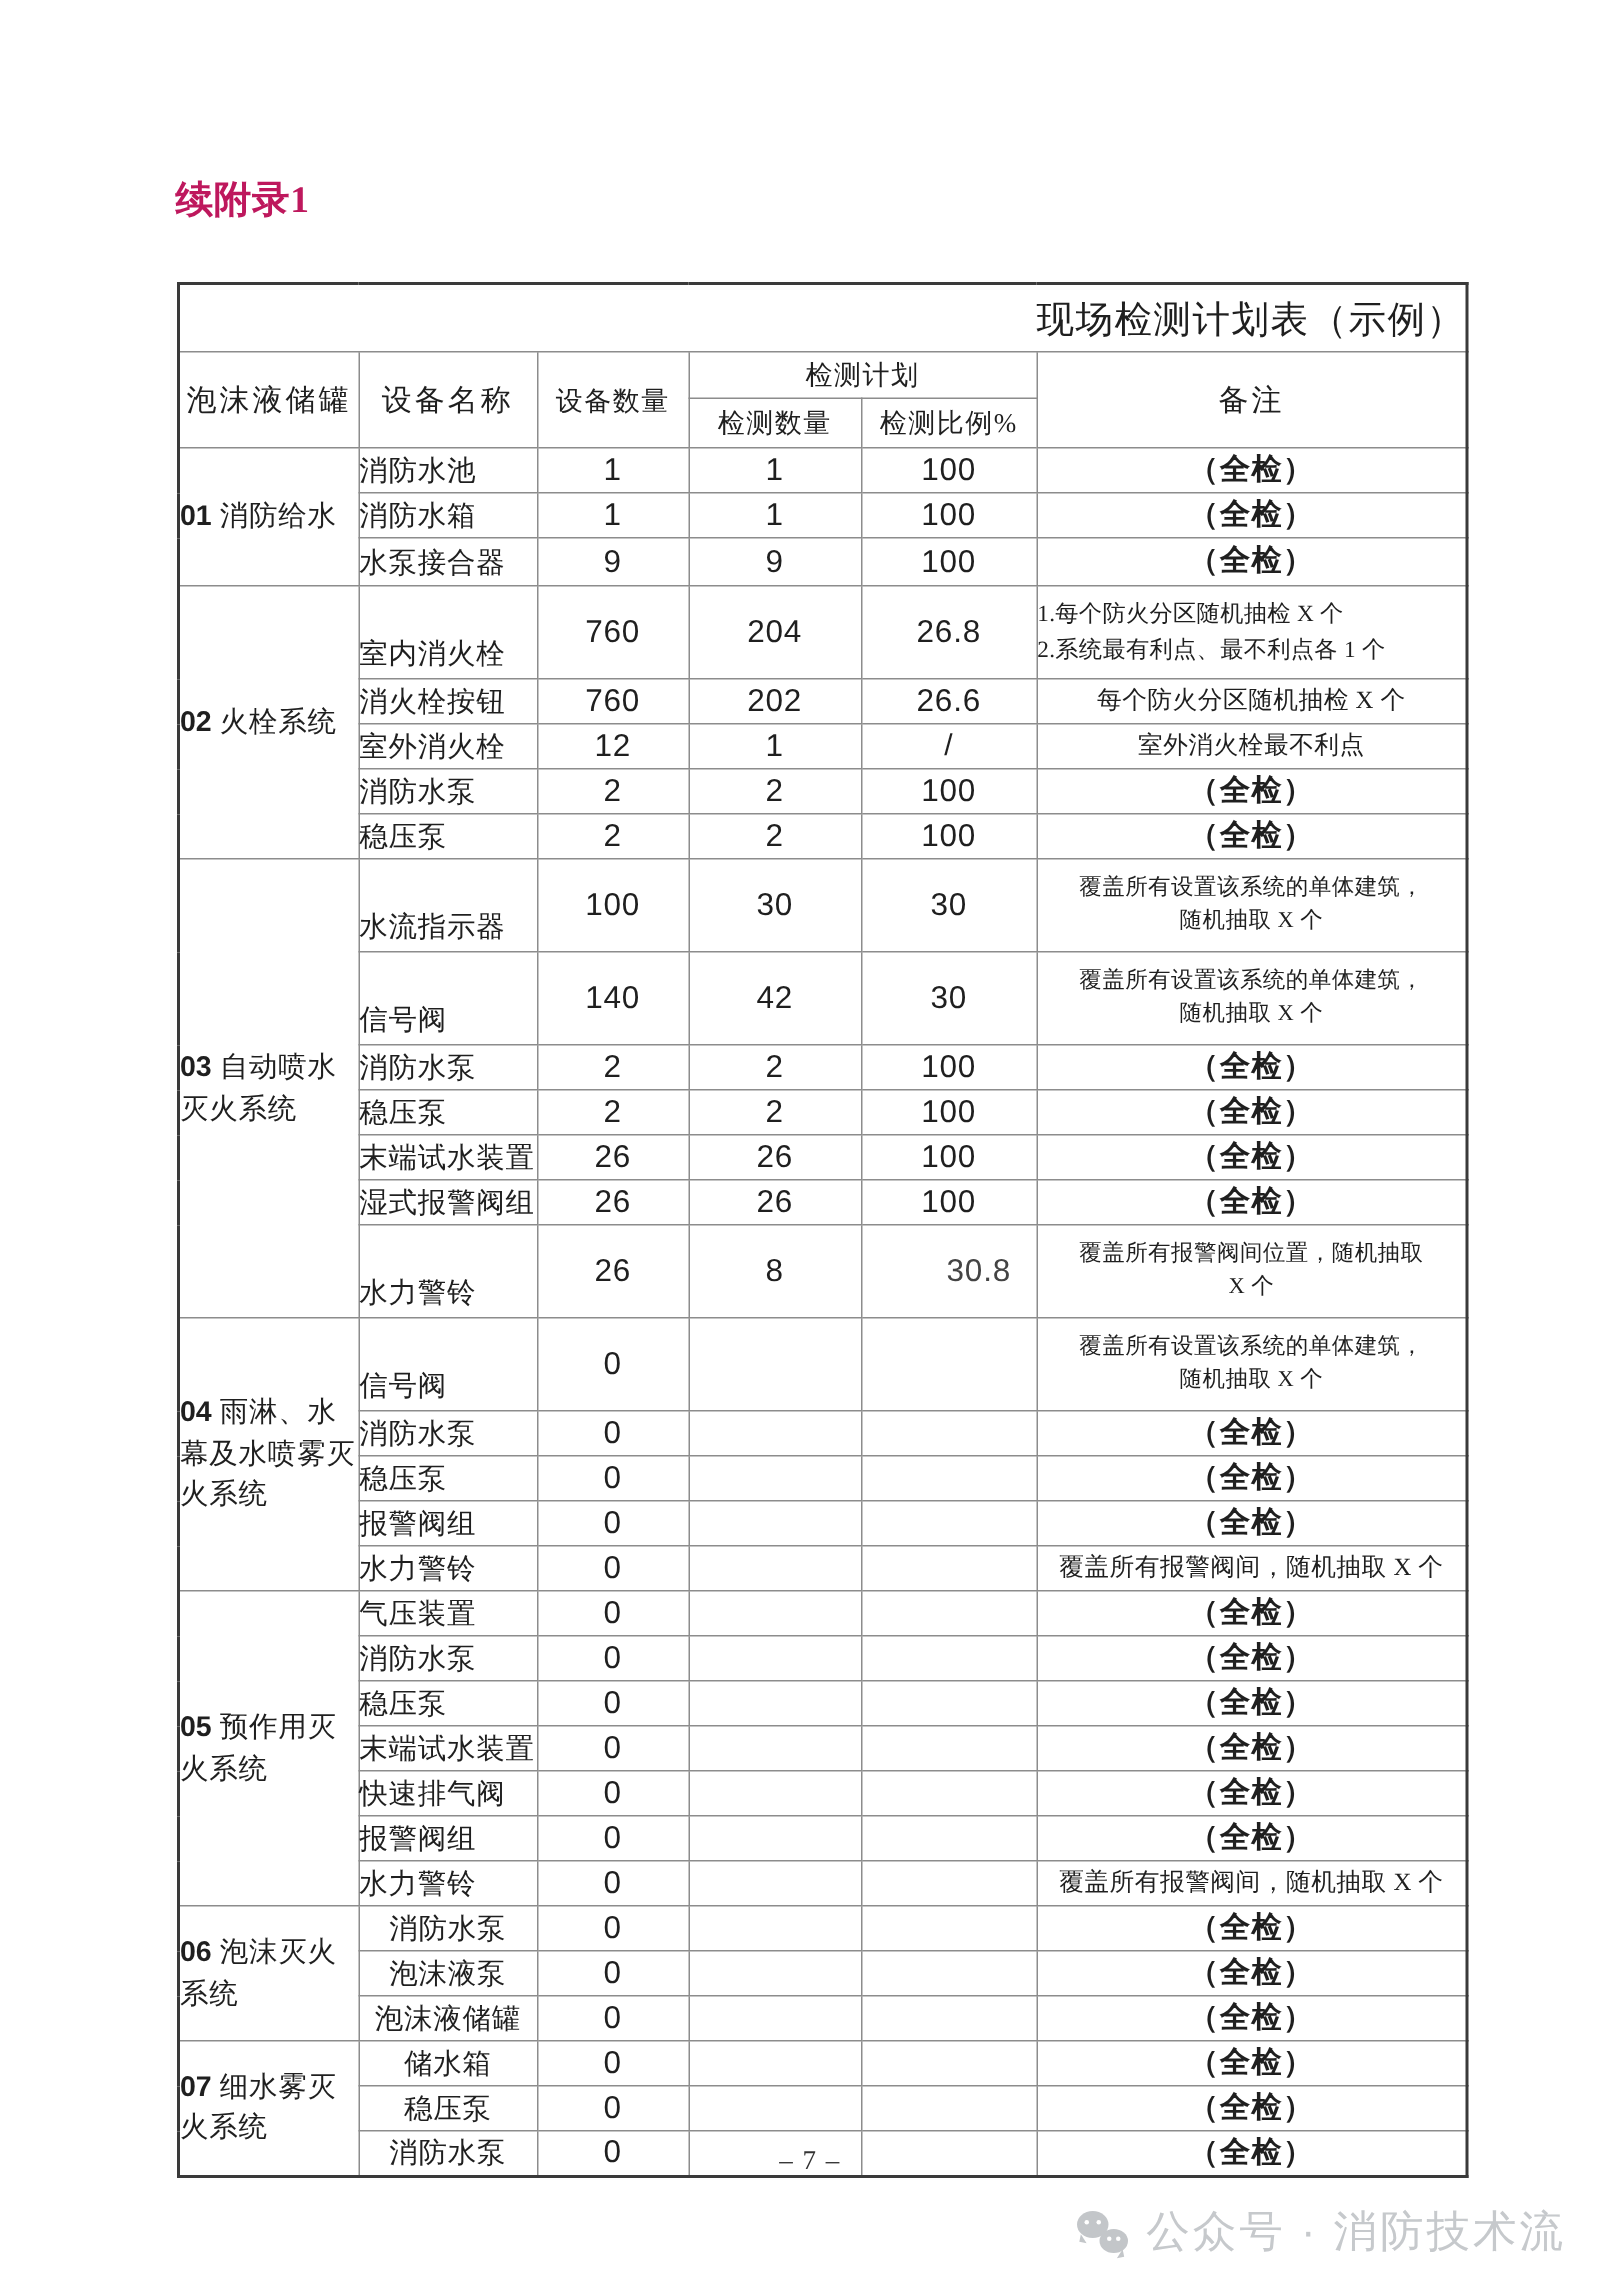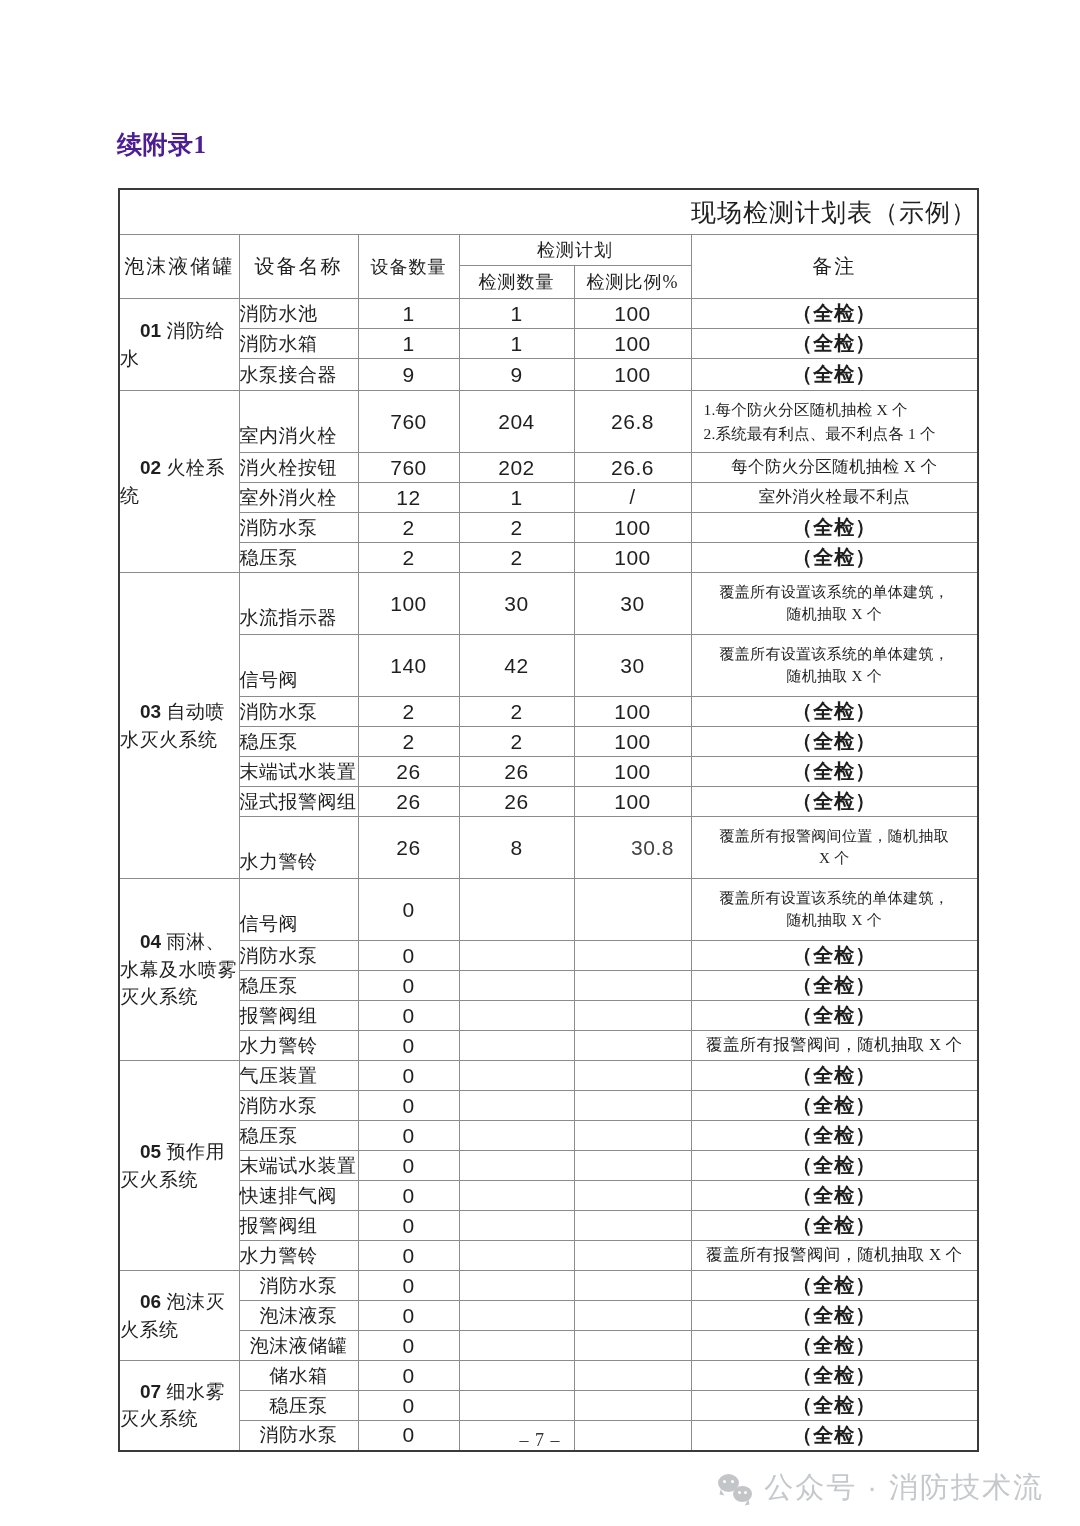--- a/index.html
+++ b/index.html
@@ -20,25 +20,25 @@
   .page {
     position: absolute;
     inset: 0;
     background: #ffffff;
   }
 
   
   .doc-heading {
     position: absolute;
     left: 117px;
-    top: 128px;
+    top: 116px;
     font-size: 25px;
     font-weight: 700;
     letter-spacing: 0.5px;
-    color: #4c1d95;
+    color: #be185d;
     white-space: nowrap;
   }
 
   
   .table-wrap {
     position: absolute;
     left: 118px;
     top: 188px;
     width: 859px;
   }
@@ -96,21 +96,20 @@
     padding: 2px 0 2px 0px;
     vertical-align: middle;
     white-space: normal;
     word-break: break-all;
   }
   .sys-cell .num {
     font-weight: 700;
     font-family: "Liberation Sans", sans-serif;
     font-size: 19px;
     letter-spacing: 0px;
-    padding-left: 20px;
   }
   .sys-cell .nm {
     font-size: 19px;
     letter-spacing: 0.5px;
   }
 
   
   .eq-cell {
     font-size: 19px;
     text-align: left;
@@ -159,21 +158,21 @@
     font-size: 20px;
     letter-spacing: 1px;
   }
   .rm-cell.small {
     font-size: 15.5px;
     line-height: 1.5;
     letter-spacing: 0.2px;
   }
   .rm-cell.small-l {
     text-align: left;
-    padding-left: 12px;
+    padding-left: 0;
   }
   .rm-cell.note {
     font-size: 16.5px;
   }
   .rm-cell.wrap {
     font-size: 15px;
     line-height: 1.45;
   }
 
   

